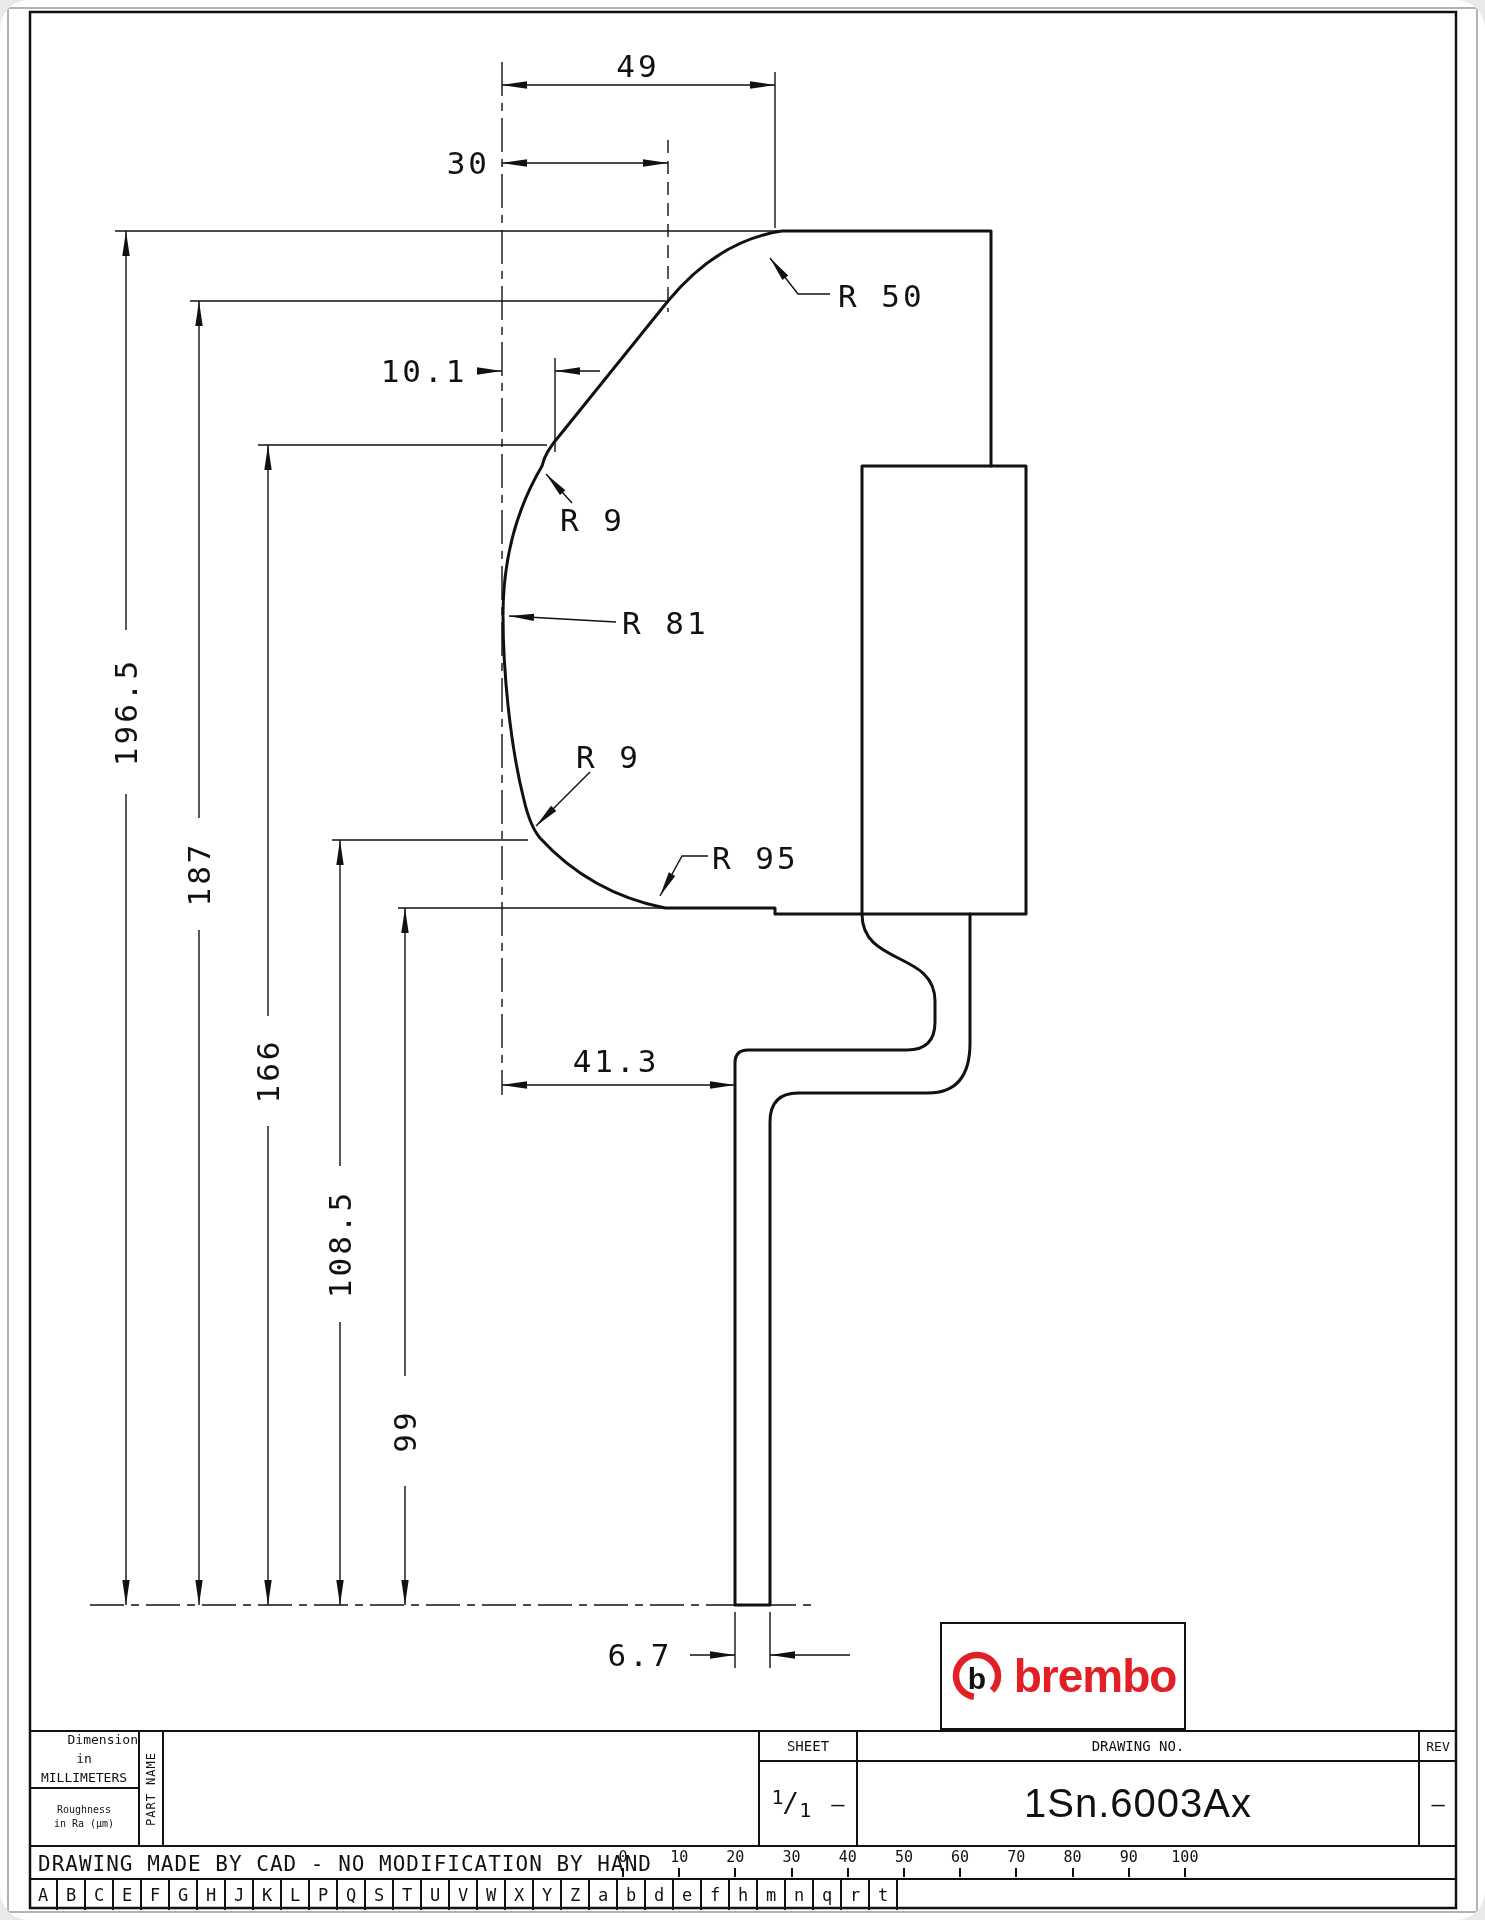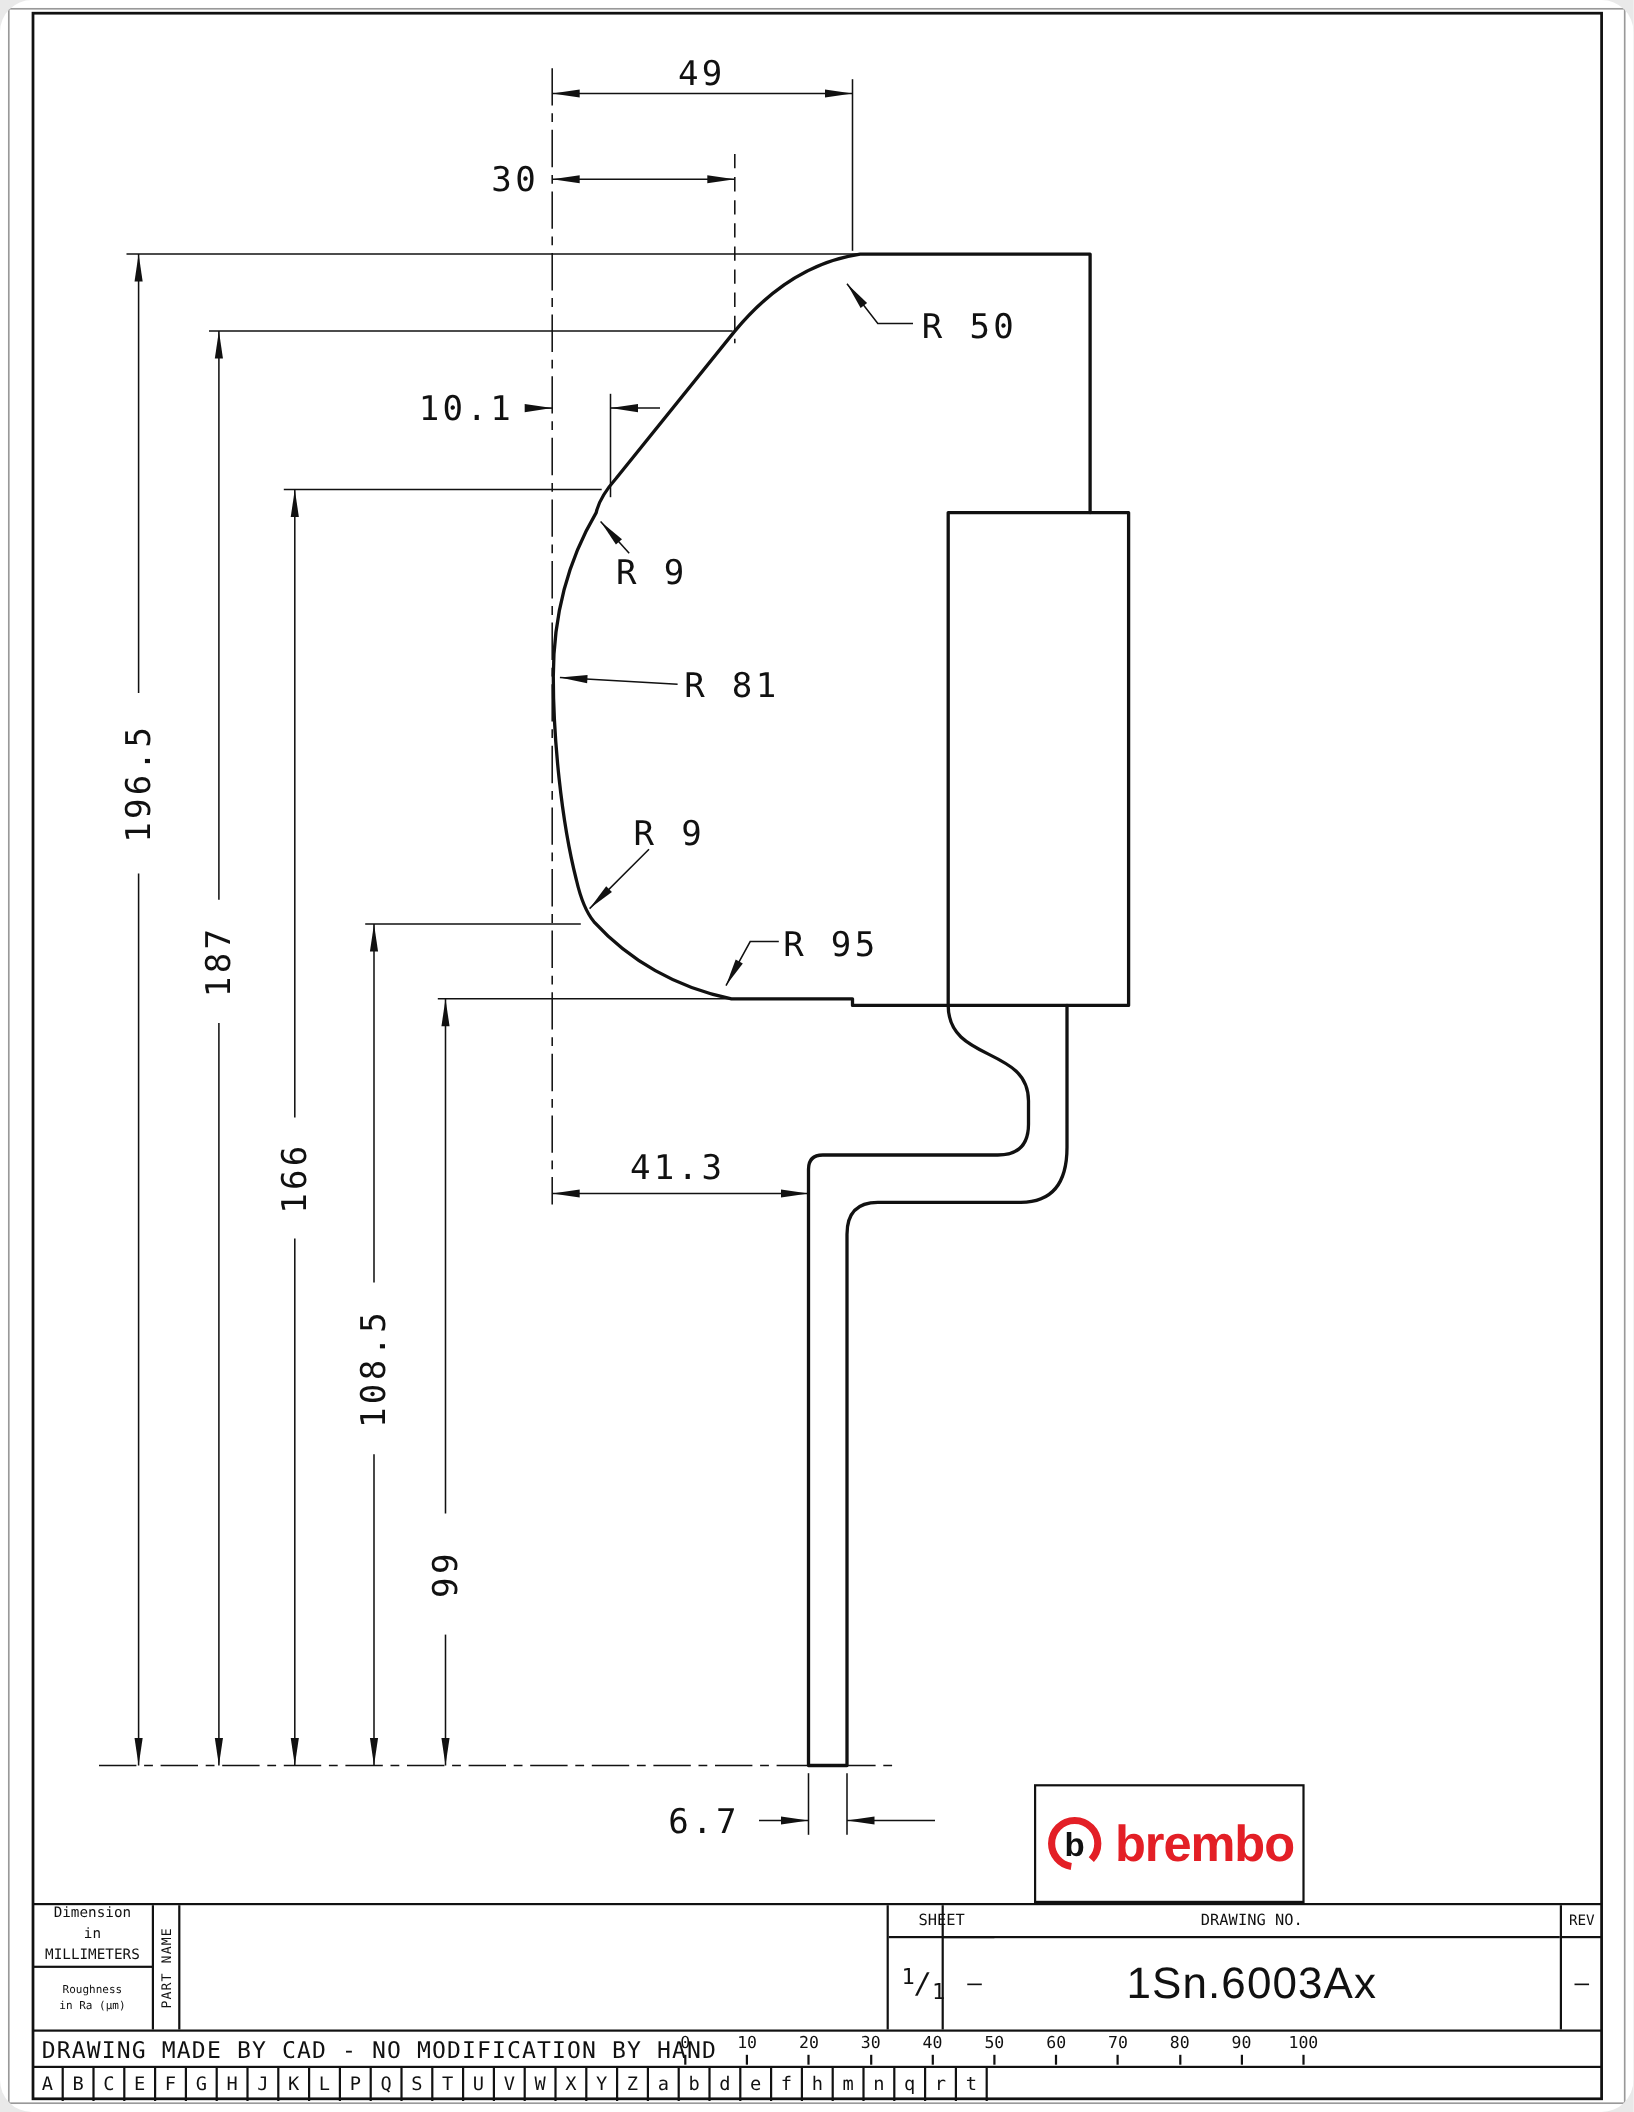--- a/index.html
+++ b/index.html
@@ -3,27 +3,27 @@
 <meta charset="utf-8">
 <style>
   html,body{margin:0;padding:0;background:#e9e9e9;}
   .sheet{position:relative;width:1485px;height:1920px;background:#ffffff;overflow:hidden;
          font-family:"DejaVu Sans Mono",monospace;color:#111;border-radius:29px;}
   svg text{fill:#111;}
   .dimtxt{font-family:"DejaVu Sans Mono",monospace;font-size:31px;letter-spacing:3px;}
   .tb{position:absolute;left:30px;top:1730px;width:1426px;height:178px;border-top:2px solid #111;box-sizing:border-box;}
   .tb .cell{position:absolute;box-sizing:border-box;}
   .c-a1{left:0;top:0;width:110px;height:57px;border-right:2px solid #111;border-bottom:2px solid #111;
-        display:flex;flex-direction:column;justify-content:center;text-align:center;font-size:13px;line-height:1.45;}
+        display:flex;flex-direction:column;justify-content:center;text-align:center;font-size:13px;line-height:1.45;align-items:flex-end;}
   .c-a2{left:0;top:57px;width:110px;height:56px;border-right:2px solid #111;
         display:flex;flex-direction:column;justify-content:center;text-align:center;font-size:10px;line-height:1.45;}
   .c-b{left:110px;top:0;width:24px;height:113px;border-right:2px solid #111;display:flex;align-items:center;justify-content:center;}
   .c-b .vert{transform:rotate(-90deg);white-space:nowrap;font-size:12px;letter-spacing:1px;}
   .c-c{left:134px;top:0;width:594px;height:113px;padding:10px 0 0 14px;font-size:28px;letter-spacing:5px;white-space:nowrap;}
-  .c-d{left:728px;top:0;width:98px;height:113px;border-left:2px solid #111;margin-left:48px;}
+  .c-d{left:728px;top:0;width:98px;height:113px;border-left:2px solid #111;}
   .c-e{left:826px;top:0;width:562px;height:113px;border-left:2px solid #111;}
   .c-f{left:1388px;top:0;width:38px;height:113px;border-left:2px solid #111;}
   .hd{height:30px;border-bottom:2px solid #111;display:flex;align-items:center;justify-content:center;font-size:14px;box-sizing:border-box;}
   .c-f .hd{font-size:13px;}
   .val{height:83px;display:flex;align-items:center;justify-content:center;}
   .c-d .val{gap:20px;}
   .frac{font-size:20px;}
   .frac .fn{vertical-align:8px;}
   .frac .fs{font-size:26px;font-style:italic;}
   .frac .fd{vertical-align:-5px;}

